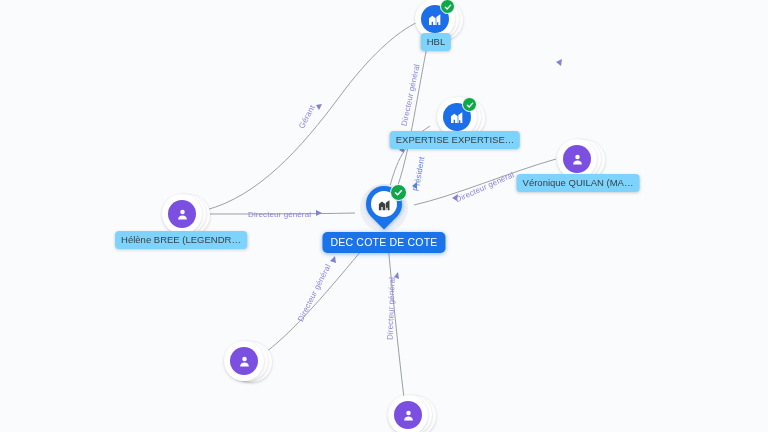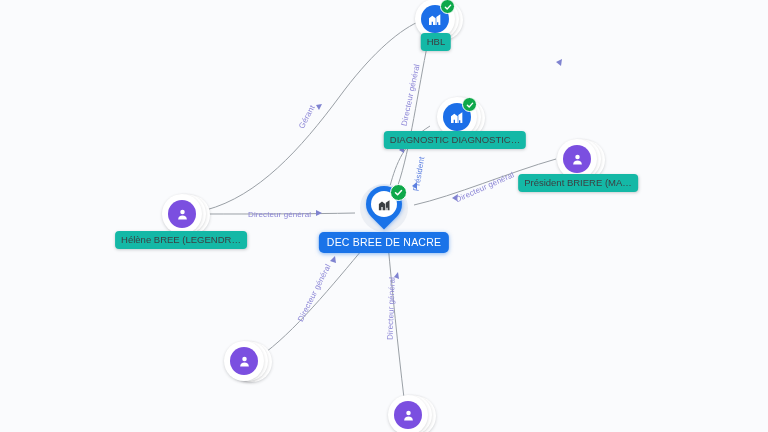--- a/index.html
+++ b/index.html
@@ -145,21 +145,21 @@
     display: flex;
     align-items: center;
     justify-content: center;
     z-index: 5;
   }
 
   
   .node-label {
     position: absolute;
     transform: translateX(-50%);
-    background: #14b8a6;
+    background: #7dd3fc;
     color: #3c4043;
     font-size: 9.5px;
     line-height: 1;
     padding: 4px 6px;
     border-radius: 4px;
     box-shadow: 0 1px 3px rgba(60,64,67,0.25);
     white-space: nowrap;
   }
   .node-label.selected {
     background: #1a73e8;
@@ -258,36 +258,36 @@
           <path d="M3 21V11l5-4 5 4v10H9v-5H7v5H3zm11 0V9l6-4v16h-3v-4h-2v4h-1z"></path>
         </svg>
       </div>
       <div class="badge">
         <svg width="8" height="8" viewBox="0 0 24 24" fill="none" stroke="#ffffff" stroke-width="4" stroke-linecap="round" stroke-linejoin="round">
           <path d="M4 12.5 L9.5 18 L20 6.5"></path>
         </svg>
       </div>
     </div>
   </div>
-  <div class="node-label" style="left:455px; top:131px;">DIAGNOSTIC DIAGNOSTIC…</div>
+  <div class="node-label" style="left:455px; top:131px;">EXPERTISE EXPERTISE…</div>
 
   <div class="node" style="left:578px; top:160px;">
     <div class="stack">
       <div class="card c3"></div>
       <div class="card c2"></div>
       <div class="card c1"></div>
       <div class="disc person">
         <svg width="15" height="15" viewBox="0 0 24 24" fill="#ffffff">
           <circle cx="12" cy="8" r="3.6"></circle>
           <path d="M5 20c0-3.9 3.1-6.4 7-6.4s7 2.5 7 6.4z"></path>
         </svg>
       </div>
     </div>
   </div>
-  <div class="node-label" style="left:578px; top:174px;">Président BRIERE (MA…</div>
+  <div class="node-label" style="left:578px; top:174px;">Véronique QUILAN (MA…</div>
 
   <div class="node" style="left:183px; top:215px;">
     <div class="stack">
       <div class="card c3"></div>
       <div class="card c2"></div>
       <div class="card c1"></div>
       <div class="disc person">
         <svg width="15" height="15" viewBox="0 0 24 24" fill="#ffffff">
           <circle cx="12" cy="8" r="3.6"></circle>
           <path d="M5 20c0-3.9 3.1-6.4 7-6.4s7 2.5 7 6.4z"></path>
@@ -334,15 +334,15 @@
           <path d="M3 21V11l5-4 5 4v10H9v-5H7v5H3zm11 0V9l6-4v16h-3v-4h-2v4h-1z"></path>
         </svg>
       </div>
       <div class="pin-badge">
         <svg width="9" height="9" viewBox="0 0 24 24" fill="none" stroke="#ffffff" stroke-width="4" stroke-linecap="round" stroke-linejoin="round">
           <path d="M4 12.5 L9.5 18 L20 6.5"></path>
         </svg>
       </div>
     </div>
   </div>
-  <div class="node-label selected" style="left:384px; top:232px;">DEC BREE DE NACRE</div>
+  <div class="node-label selected" style="left:384px; top:232px;">DEC COTE DE COTE</div>
 
 </div>
 
 </body></html>

